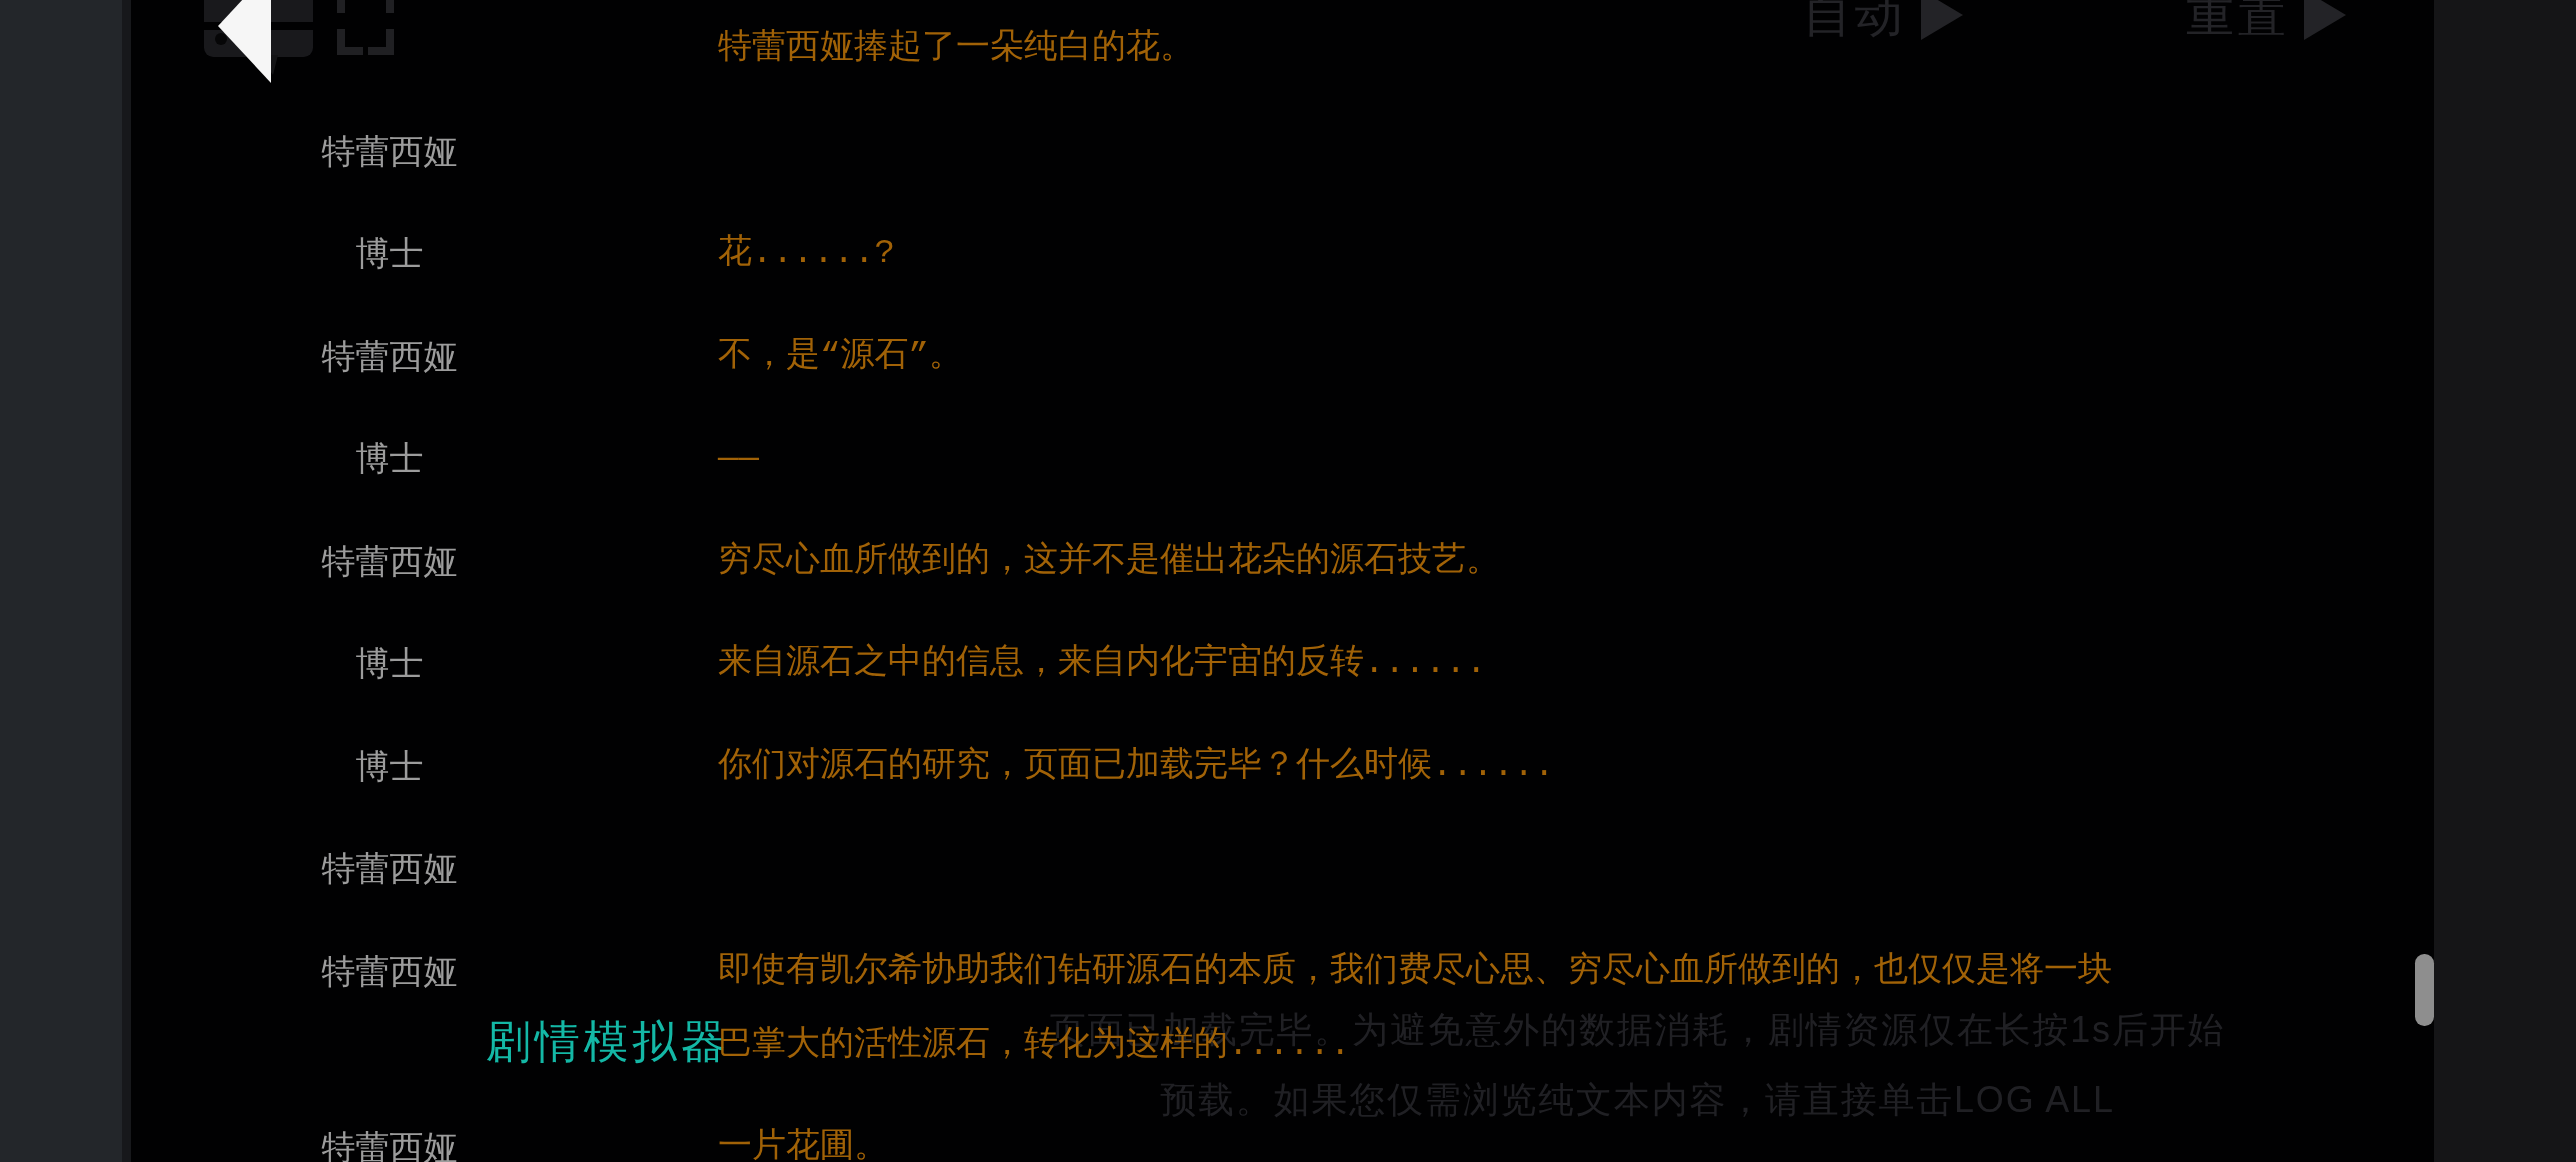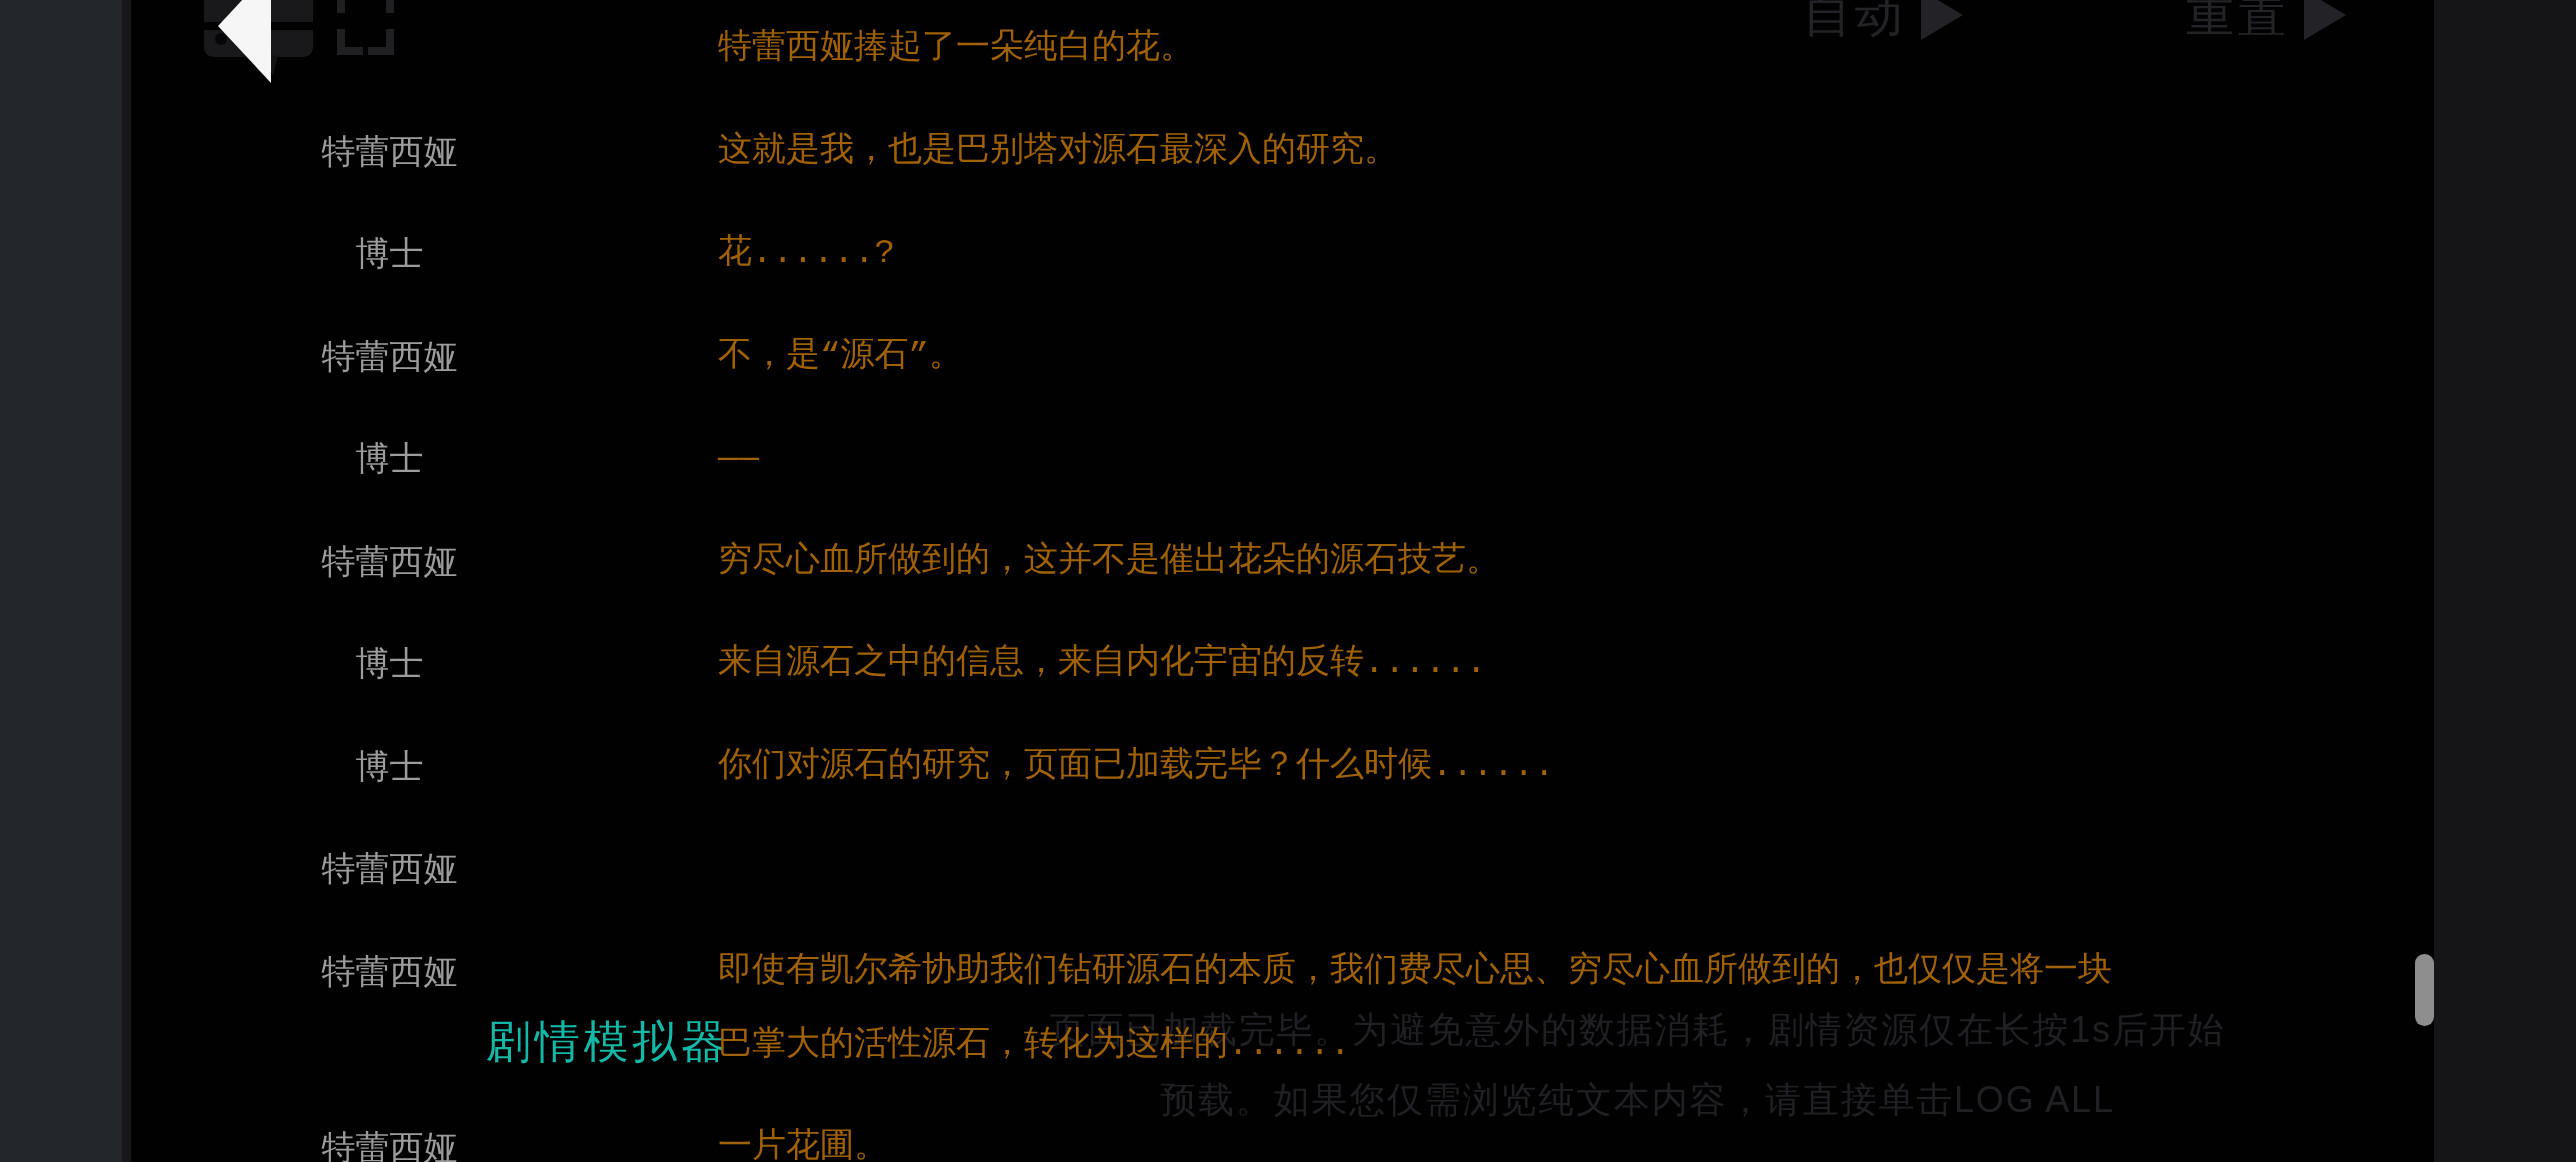--- a/index.html
+++ b/index.html
@@ -82,21 +82,20 @@
   </div>
 
   <div class="log" id="log">
   <div class="log-row">
     <div class="log-speaker"></div>
     <div class="log-text">特蕾西娅捧起了一朵纯白的花。</div>
   </div>
 
   <div class="log-row">
     <div class="log-speaker">特蕾西娅</div>
-    <div class="log-text">这就是我，也是巴别塔对源石最深入的研究。</div>
   </div>
 
   <div class="log-row">
     <div class="log-speaker">博士</div>
     <div class="log-text">花......?</div>
   </div>
 
   <div class="log-row">
     <div class="log-speaker">特蕾西娅</div>
     <div class="log-text">不，是“源石”。</div>

